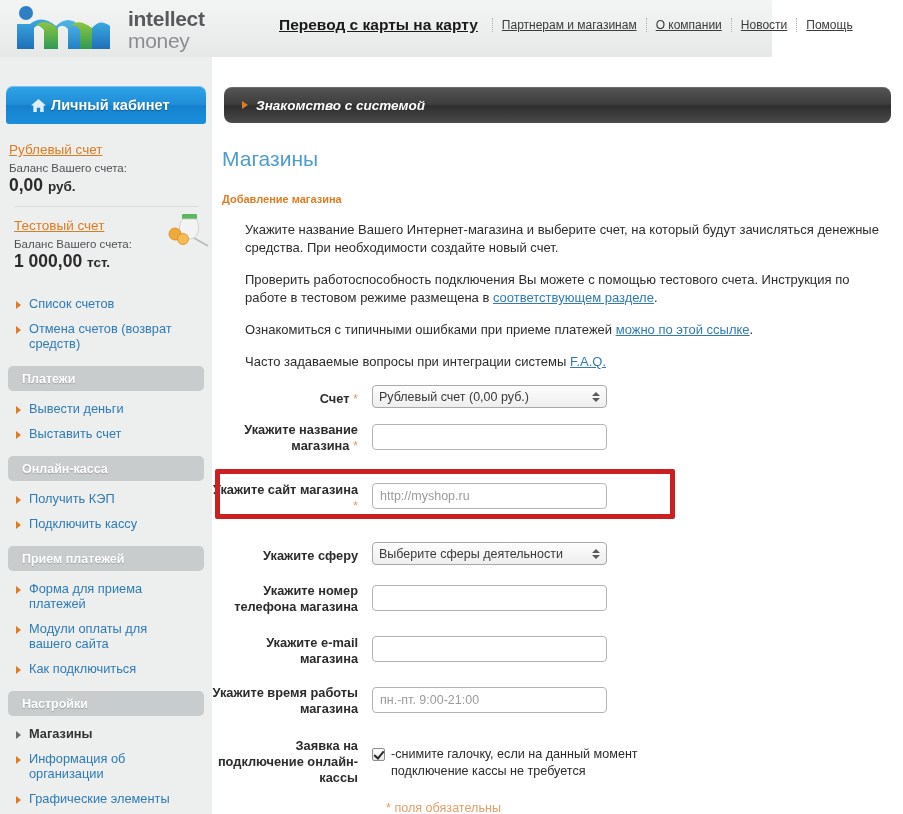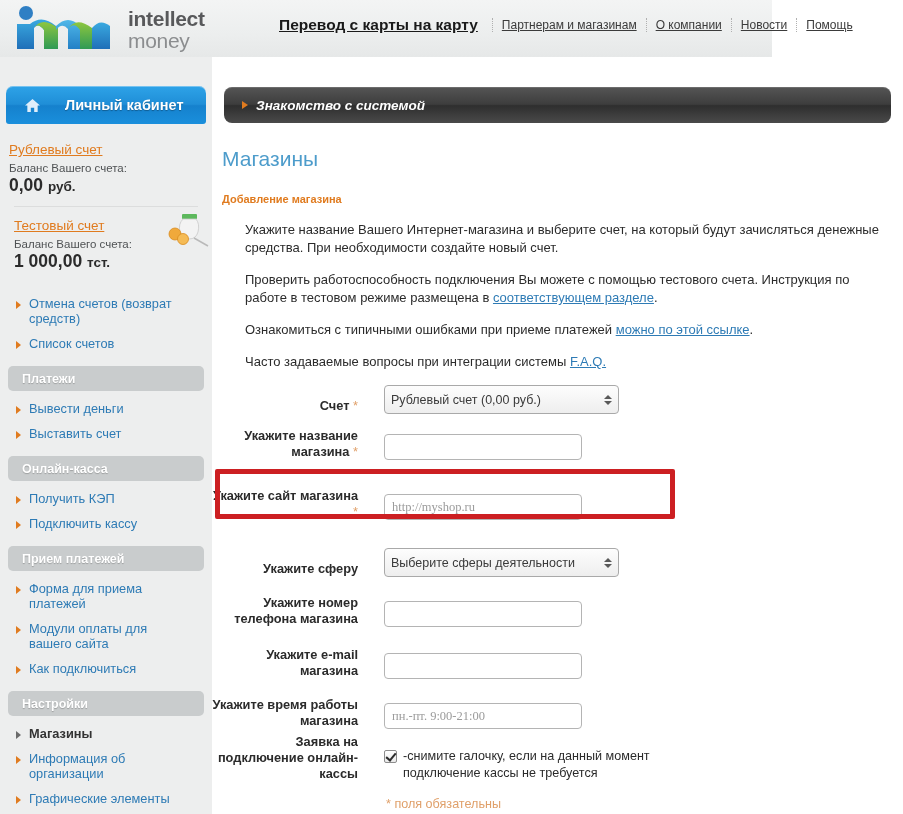--- a/index.html
+++ b/index.html
@@ -47,21 +47,21 @@
 
   
   .sidebar {
     position:absolute; left:0; top:57px; width:212px; height:757px;
     background:#edeeee;
   }
   .sb-header {
     margin:29px 6px 0 6px; height:38px;
     background: linear-gradient(to bottom, #2ea3e8 0%, #1f8ed7 48%, #1581cd 52%, #1a8fdc 100%);
     border-radius:7px 7px 3px 3px;
-    display:flex; align-items:center; padding-left:18px; gap:24px;
+    display:flex; align-items:center; padding-left:24px; gap:4px;
     box-shadow: inset 0 1px 0 rgba(255,255,255,.35);
   }
   .sb-header .home-icon { width:17px; height:15px; display:block; }
   .sb-header .t { color:#fff; font-size:14.5px; font-weight:bold; text-shadow:0 1px 1px rgba(0,0,0,.3); }
 
   .acct { padding:0 14px; }
   .acct-link { display:inline-block; font-size:13.5px; color:#e07b1f; text-decoration:underline; cursor:pointer; }
   .acct-sub { font-size:11.5px; color:#4f5254; margin-top:4px; }
   .acct-bal { font-size:17.5px; font-weight:bold; color:#2b2b2b; margin-top:1px; }
   .acct-bal .unit { font-size:13.5px; }
@@ -106,36 +106,36 @@
 
   .page-title { margin:24px 0 0 10px; font-size:21px; color:#4d9ccb; font-weight:normal; }
   .section-title { margin:22px 0 0 10px; font-size:11px; font-weight:bold; color:#e07b1f; }
 
   .intro { margin:16px 10px 0 33px; }
   .intro p { margin:0 0 14px 0; font-size:13px; color:#2b2b2b; line-height:18px; }
   .intro a { color:#2e7bb5; text-decoration:underline; cursor:pointer; }
 
   
   .form { margin-top:6px; position:relative; }
-  .frow { display:flex; align-items:flex-end; margin-bottom:12px;gap:12px; }
+  .frow { display:flex; align-items:center; margin-bottom:12px; }
   .flabel {
     width:160px; flex:0 0 160px; text-align:right; padding-right:14px;
     font-size:12.8px; font-weight:bold; color:#2b2b2b; line-height:16px; padding-top:4px;
   }
   .flabel .star { color:#e0a06a; font-weight:normal; }
   .fctl { flex:1; }
   .f-input {
-    width:198px; height:24px; border:1px solid #b4b4b4; border-radius:4px;
+    width:235px; height:24px; border:1px solid #b4b4b4; border-radius:4px;
     background:#fff; font-size:12.5px; color:#2b2b2b;
-    padding:12px 7px; font-family:Liberation Serif, serif;
+    padding:12px 7px; font-family:Liberation Sans, sans-serif;
     outline:none;
   }
   .f-input::placeholder { color:#9b9b9b; }
   .f-select {
-    width:235px; height:29px; border:1px solid #a9a9a9; border-radius:4px;
+    width:235px; height:23px; border:1px solid #a9a9a9; border-radius:4px;
     background: linear-gradient(to bottom, #fdfdfd, #eeeeee);
     font-size:12.5px; color:#3a3a3a; padding:0 20px 0 6px;
     position:relative; display:flex; align-items:center;
     cursor:pointer;
   }
   .f-select .sp-arrows {
     position:absolute; right:6px; top:50%; transform:translateY(-50%);
     display:flex; flex-direction:column; gap:2px;
   }
   .f-select .sp-arrows i {
@@ -256,25 +256,25 @@
       <path d="M19 9 Q14 14 16 22 Q18 29 25 29 Q32 29 34 22 Q36 14 32 9 Z" fill="#f3f3f3" stroke="#c9c9c9" stroke-width="0.8"></path>
       <circle cx="11" cy="24" r="6" fill="#f0a93b" stroke="#d98c1d" stroke-width="0.8"></circle>
       <circle cx="19" cy="29" r="5.5" fill="#f5bb55" stroke="#d98c1d" stroke-width="0.8"></circle>
       <path d="M30 28 L44 36" stroke="#b9b9b9" stroke-width="1.6" fill="none"></path>
     </svg>
   </div>
 
   <div class="sb-list" style="margin-top:14px;">
     <div class="sb-link">
       <span class="arr"></span>
+      <span class="lbl">Список счетов</span>
+    </div>
+    <div class="sb-link">
+      <span class="arr"></span>
       <span class="lbl" style="max-width:150px;">Отмена счетов (возврат средств)</span>
-    </div>
-    <div class="sb-link">
-      <span class="arr"></span>
-      <span class="lbl">Список счетов</span>
     </div>
   </div>
 
   <div class="sb-group">
     <span>Платежи</span>
   </div>
   <div class="sb-list">
     <div class="sb-link">
       <span class="arr"></span>
       <span class="lbl">Вывести деньги</span>
@@ -414,21 +414,21 @@
 
     <div class="frow" style="margin-bottom:16px;">
       <div class="flabel">
         <span>Укажите e-mail магазина</span>
       </div>
       <div class="fctl">
         <input class="f-input" type="text" placeholder="" style="">
       </div>
     </div>
 
-    <div class="frow" style="margin-bottom:4px;">
+    <div class="frow" style="margin-bottom:20px;">
       <div class="flabel" style="padding-top:2px;">
         <span>Укажите время работы магазина</span>
       </div>
       <div class="fctl">
         <input class="f-input" type="text" placeholder="пн.-пт. 9:00-21:00" style="">
       </div>
     </div>
 
     <div class="frow">
       <div class="flabel" style="padding-top:1px;">

